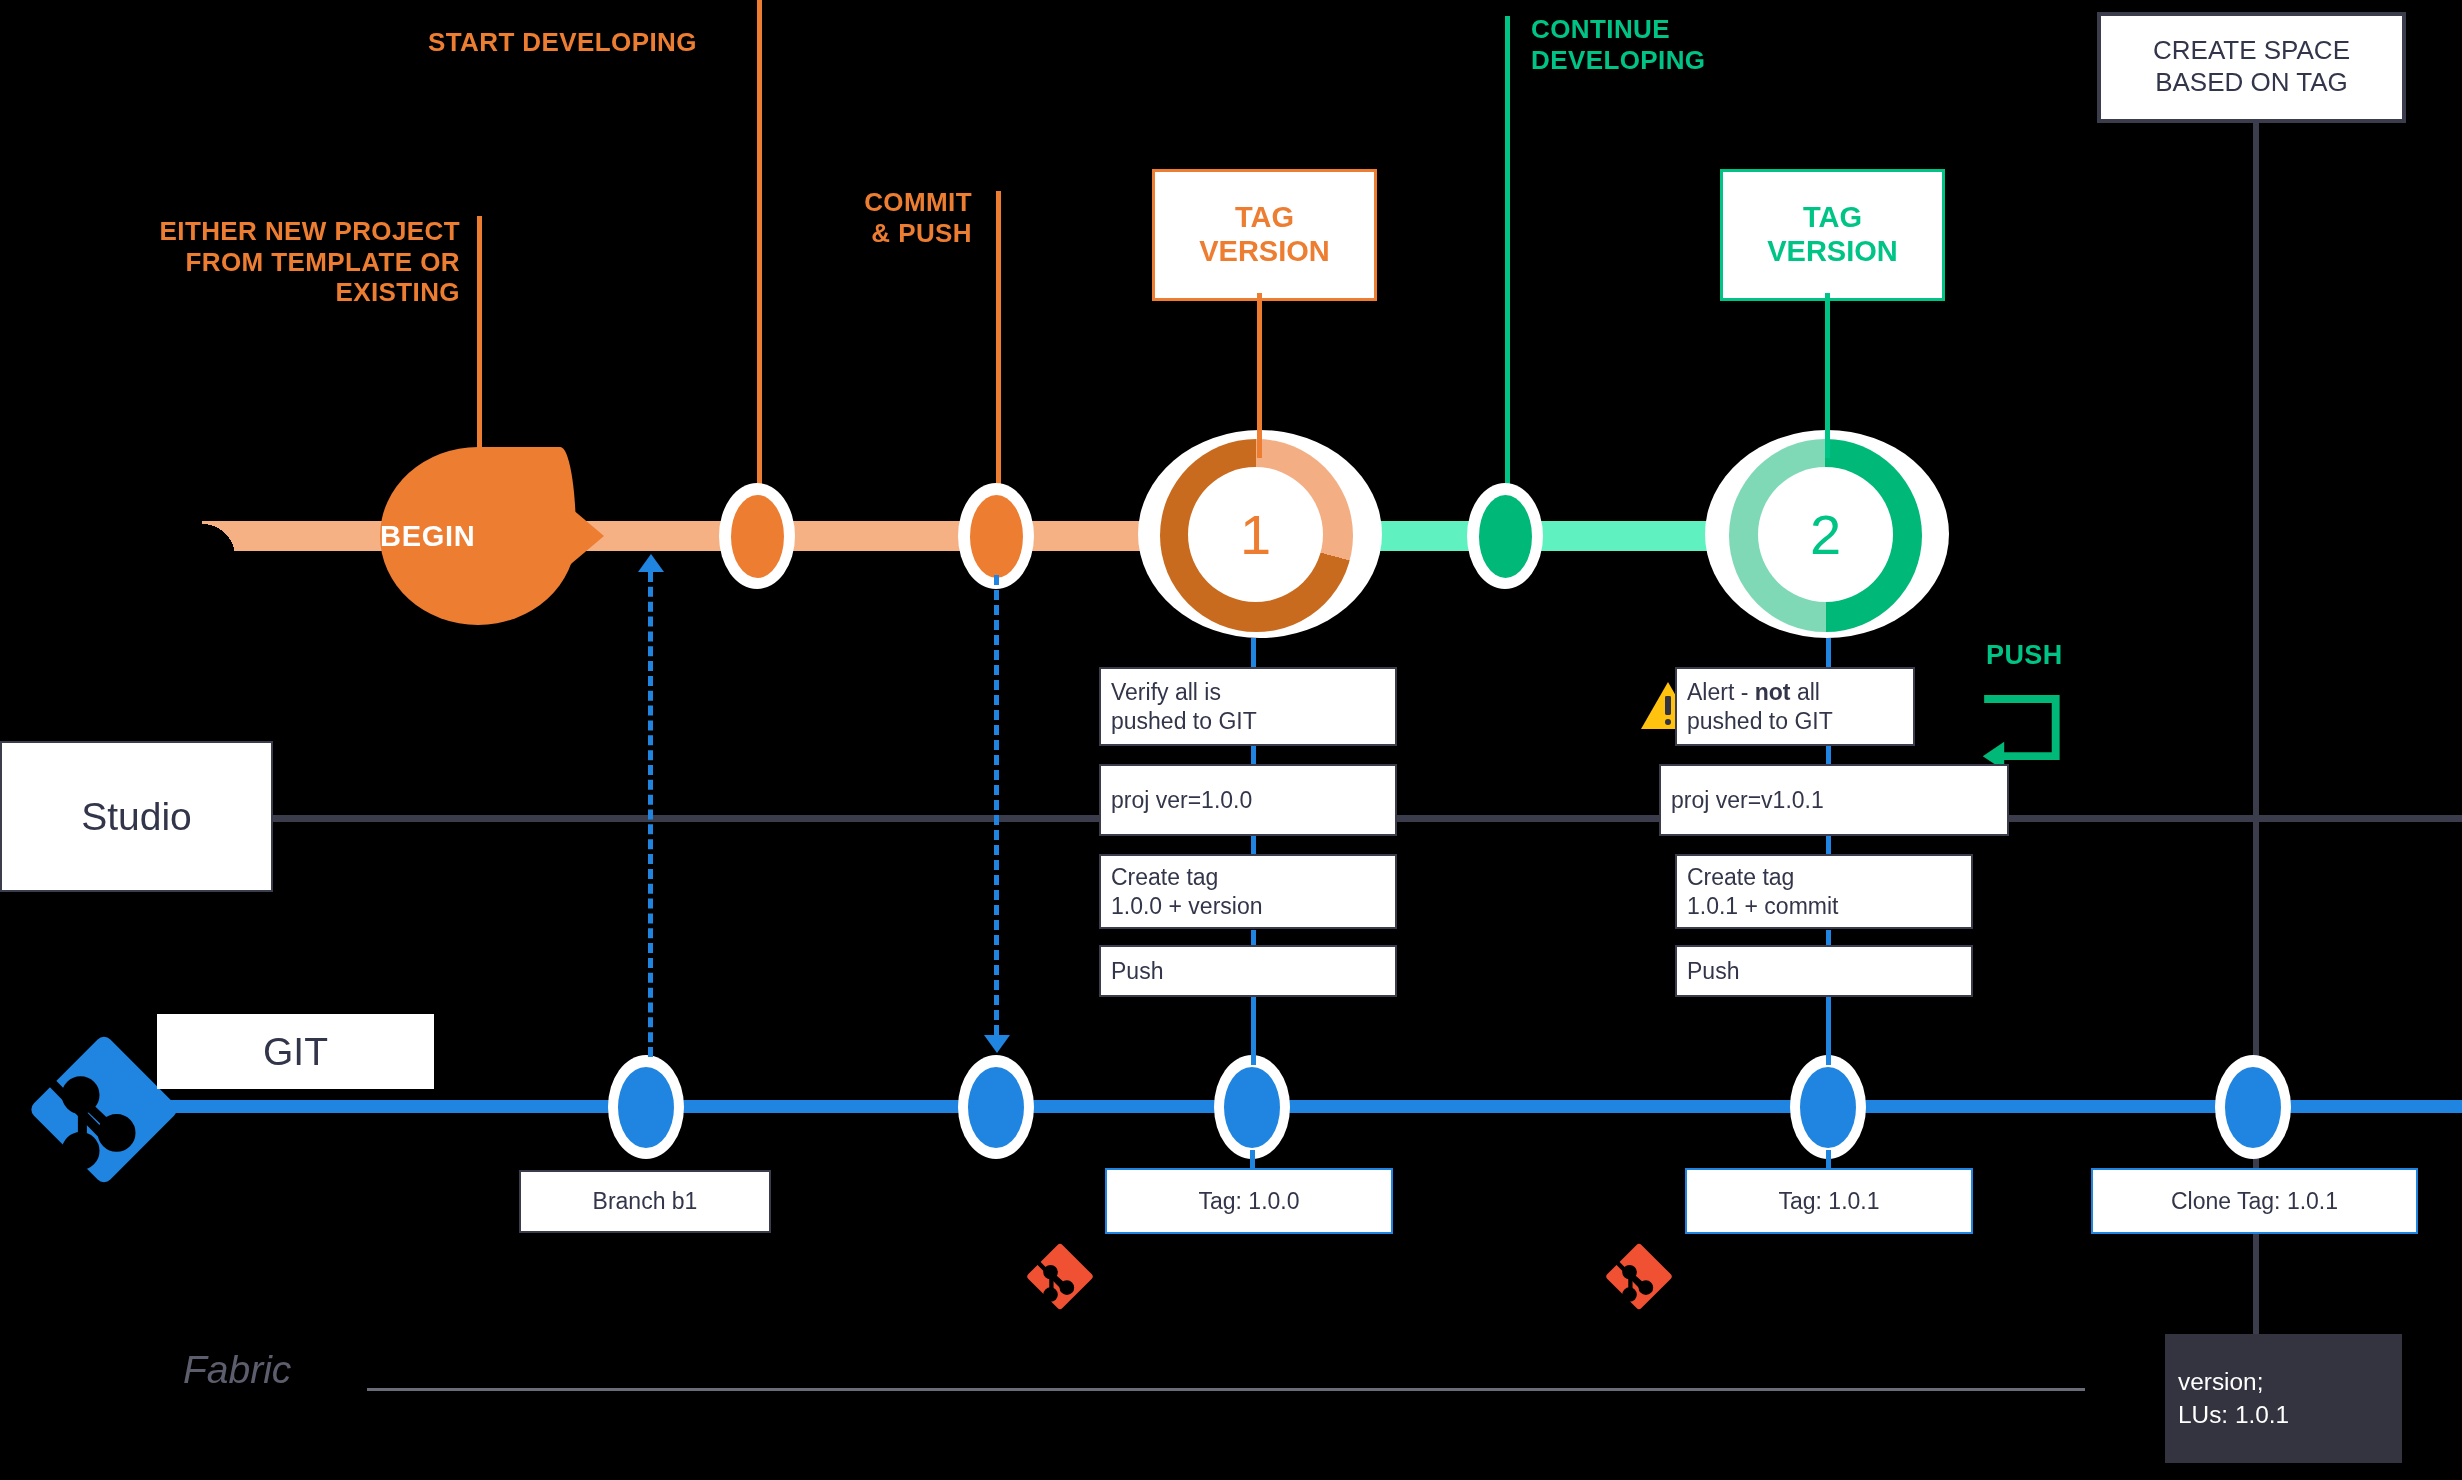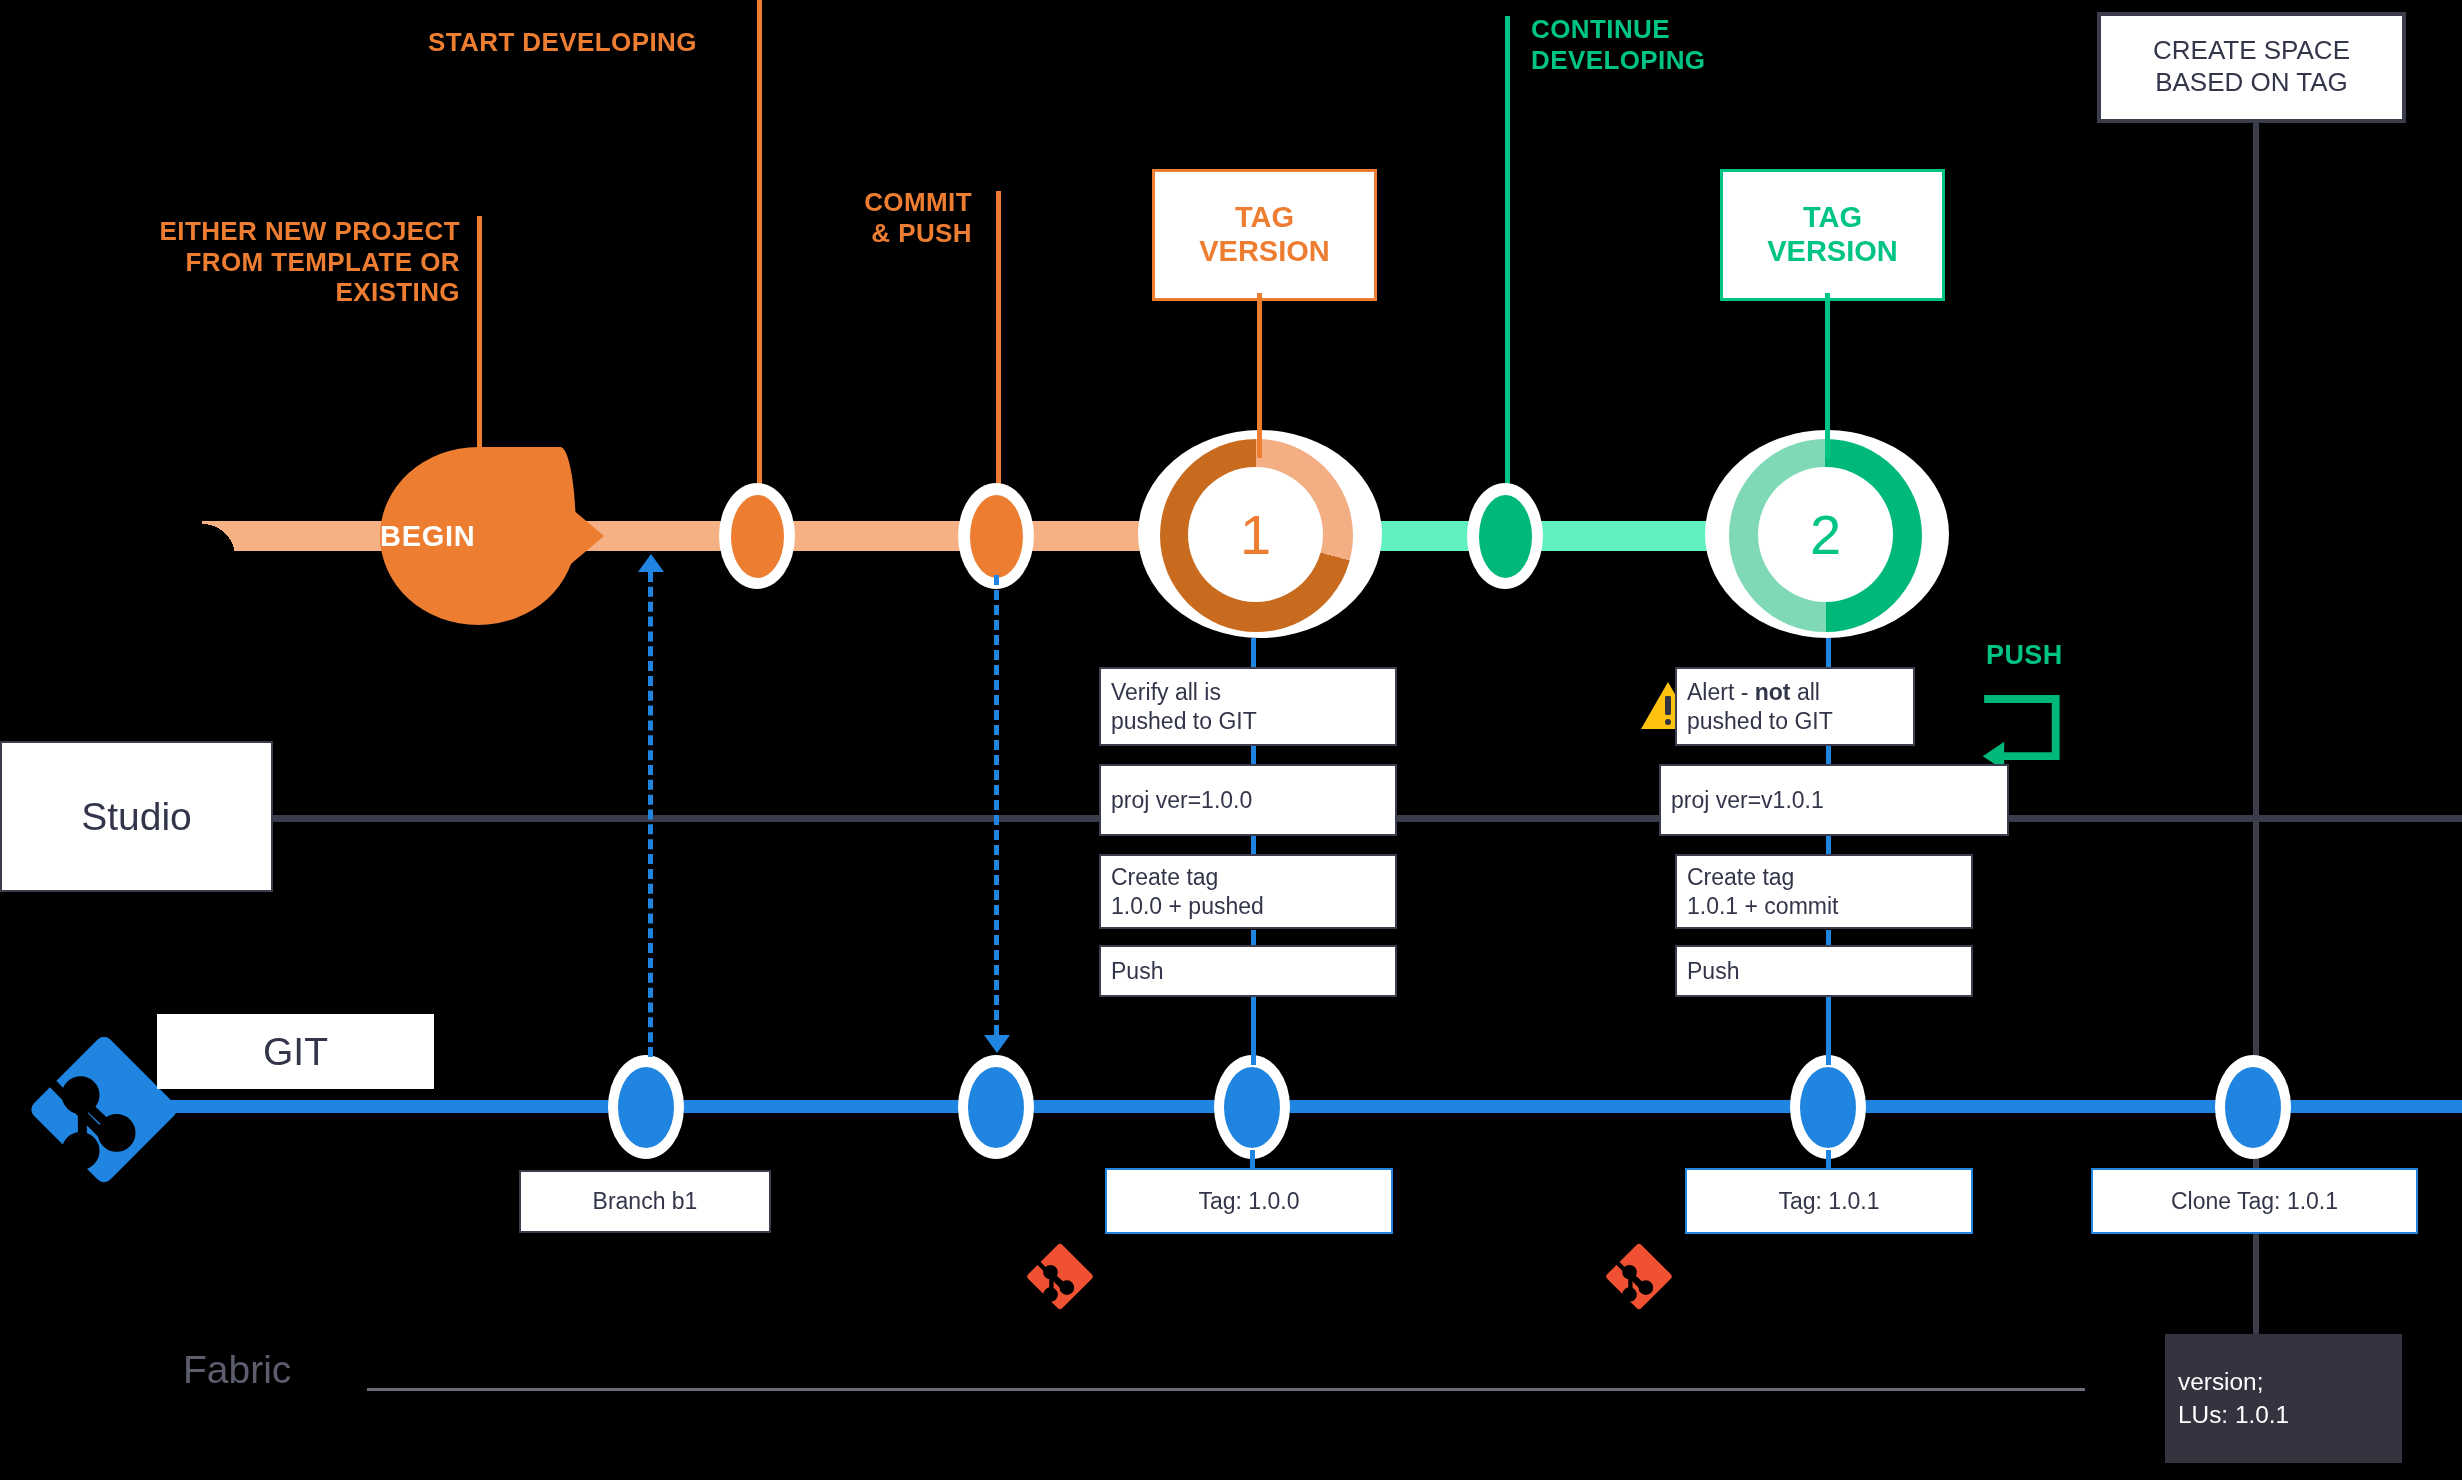--- a/index.html
+++ b/index.html
@@ -62,21 +62,21 @@
   .vline-blue{width:5px;background:#1F85E0;}
   .hline-dark{height:6.5px;background:#3B3D4D;}
   .hline-grey{height:2.9px;background:#6B6C7A;}
 
   .dash{width:0;border-left:5.8px dashed #1F85E0;}
   .arrow-up{width:0;height:0;border-left:13px solid transparent;border-right:13px solid transparent;
             border-bottom:18.7px solid #1F85E0;}
   .arrow-dn{width:0;height:0;border-left:13px solid transparent;border-right:13px solid transparent;
             border-top:18.7px solid #1F85E0;}
 
-  .fabric{color:#5C5E6E;font-size:39px;}
+  .fabric{color:#5C5E6E;font-size:39px;font-style:italic;}
 
   .warn{width:0;height:0;border-left:27px solid transparent;border-right:27px solid transparent;
         border-bottom:47px solid #FFC20E;position:relative;}
   .warn i{position:absolute;left:-2.9px;top:14.4px;width:5.8px;height:18.7px;background:#33343F;border-radius:1.4px;}
   .warn i.dot{top:37px;height:5.8px;border-radius:50%;}
 </style>
 </head>
 <body>
 
 <div id="stage">
@@ -255,21 +255,21 @@
   </div>
   <div class="abs vline-blue" style="left:1251px;top:746px;height:18px;"></div>
 
   <div class="abs wbox" style="left:1099px;top:764px;width:298px;height:72px;">
     <span>proj ver=1.0.0</span>
   </div>
   <div class="abs vline-blue" style="left:1251px;top:836px;height:18px;"></div>
 
   <div class="abs wbox" style="left:1099px;top:854px;width:298px;height:75px;flex-direction:column;align-items:flex-start;justify-content:center;">
     <div>Create tag</div>
-    <div>1.0.0 + pushed</div>
+    <div>1.0.0 + version</div>
   </div>
   <div class="abs vline-blue" style="left:1251px;top:930px;height:16px;"></div>
 
   <div class="abs wbox" style="left:1099px;top:945px;width:298px;height:52px;">
     <span>Push</span>
   </div>
   <div class="abs vline-blue" style="left:1251px;top:997px;height:68px;"></div>
 
   <div class="abs vline-blue" style="left:1826px;top:638px;height:30px;"></div>
 

